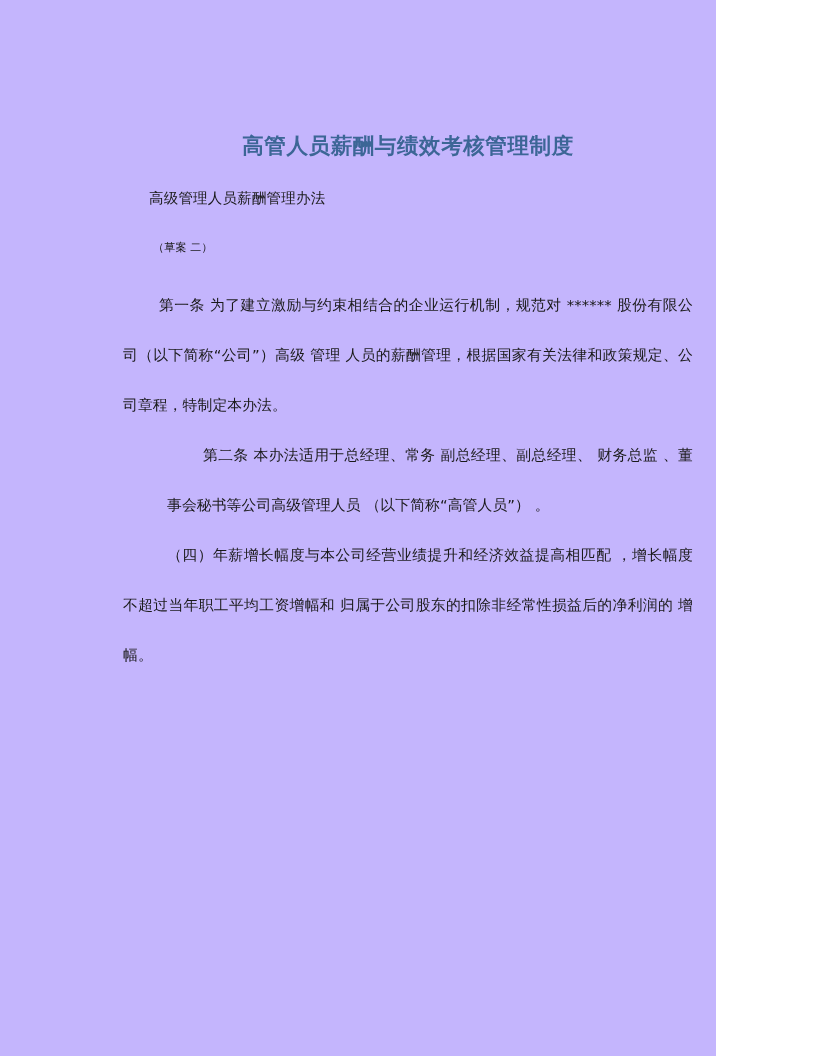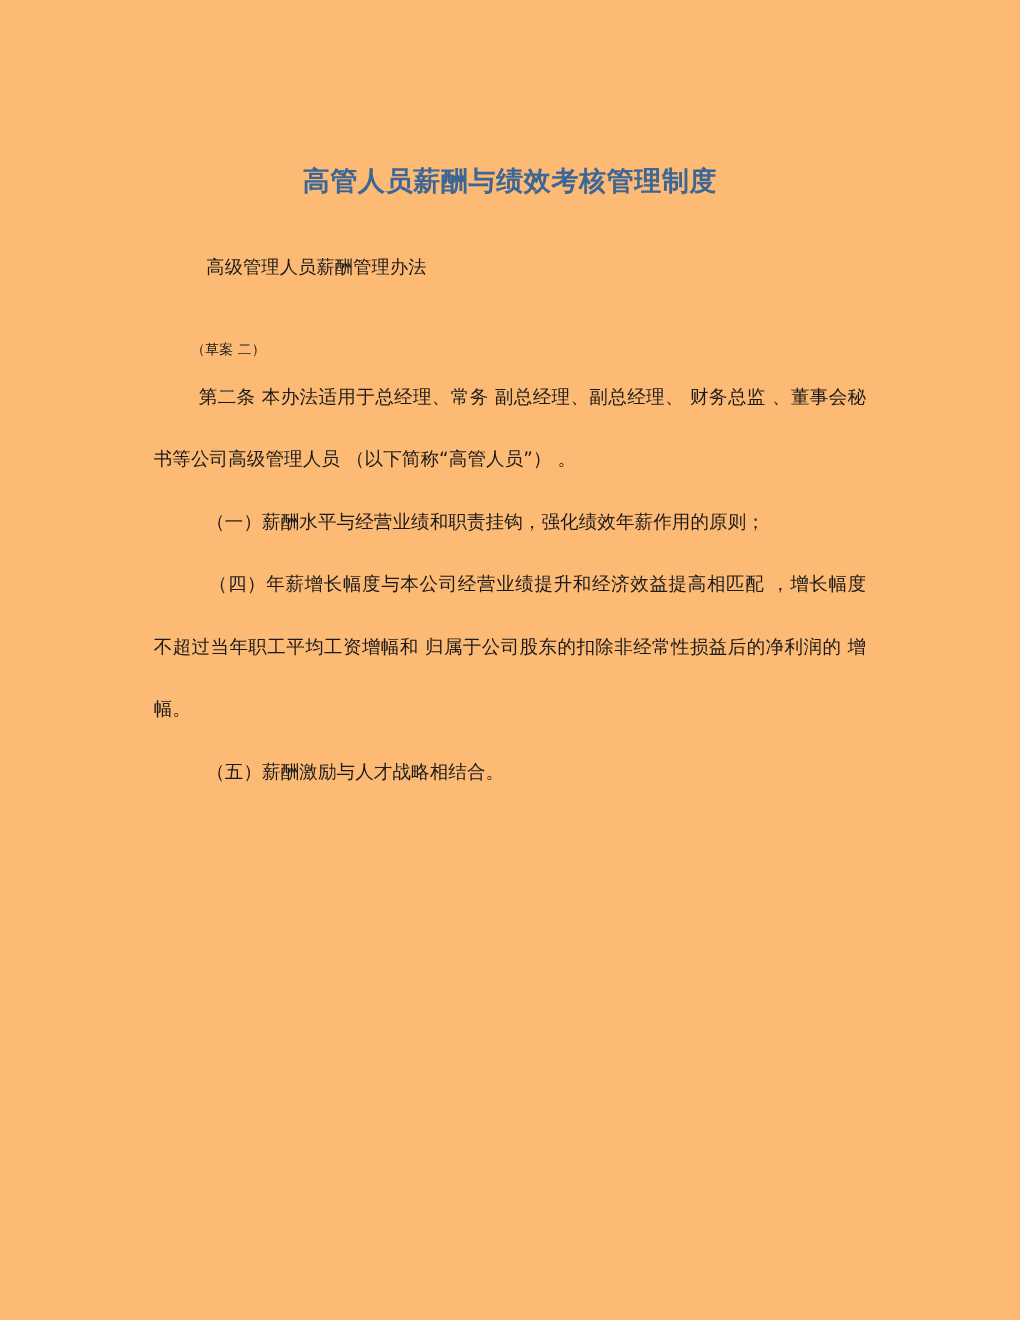--- a/index.html
+++ b/index.html
@@ -7,23 +7,23 @@
     margin: 0;
     padding: 0;
     background: #ffffff;
   }
   body {
     font-family: "DejaVu Sans", "Liberation Sans", sans-serif;
     -webkit-font-smoothing: antialiased;
   }
   .page {
     position: relative;
-    width: 816px;
+    width: 716px;
     height: 1056px;
-    background: #fdba74;
+    background: #c4b5fd;
     overflow: hidden;
     box-sizing: border-box;
     text-decoration: underline;
   }
   .content {
     position: absolute;
     left: 123px;
     top: 0;
     width: 570px;
   }
@@ -35,21 +35,21 @@
     letter-spacing: 0.6px;
     line-height: 30px;
     margin: 0;
     padding-top: 131px;
     white-space: nowrap;
   }
   .subtitle {
     font-size: 14.5px;
     color: #1a1a1a;
     line-height: 26px;
-    margin: 16px;
+    margin: 0;
     padding-top: 24px;
     padding-left: 26px;
     letter-spacing: 0.2px;
   }
   .draft-line {
     font-size: 11px;
     color: #1a1a1a;
     line-height: 26px;
     margin: 0;
     padding-top: 24px;
@@ -73,20 +73,21 @@
     text-align: justify;
     text-justify: inter-ideograph;
     letter-spacing: 0.1px;
   }
   .para.first-art {
     margin-top: 19px;
     text-indent: 36px;
   }
   .para.art {
     text-indent: 36px;
+    margin-left: 44px;
   }
   .para.item {
     text-indent: 42px;
   }
   .para.item-wide {
     text-indent: 44px;
   }
 </style>
 </head>
 <body>
@@ -94,26 +95,25 @@
 <div class="page">
   <div class="content">
 
     <h1 class="doc-title">高管人员薪酬与绩效考核管理制度</h1>
 
     <p class="subtitle">高级管理人员薪酬管理办法</p>
 
     <p class="draft-line">（草案 二）</p>
 
 
+    <p class="para first-art">第一条  为了建立激励与约束相结合的企业运行机制，规范对 ****** 股份有限公司（以下简称“公司”）高级 管理 人员的薪酬管理，根据国家有关法律和政策规定、公司章程，特制定本办法。</p>
 
     <p class="para art">第二条  本办法适用于总经理、常务 副总经理、副总经理、 财务总监 、董事会秘书等公司高级管理人员 （以下简称“高管人员”） 。</p>
 
 
-    <p class="para item">（一）薪酬水平与经营业绩和职责挂钩，强化绩效年薪作用的原则；</p>
 
 
 
     <p class="para item-wide">（四）年薪增长幅度与本公司经营业绩提升和经济效益提高相匹配 ，增长幅度不超过当年职工平均工资增幅和 归属于公司股东的扣除非经常性损益后的净利润的 增幅。</p>
 
-    <p class="para item">（五）薪酬激励与人才战略相结合。</p>
 
   </div>
 </div>
 
 </body></html>

